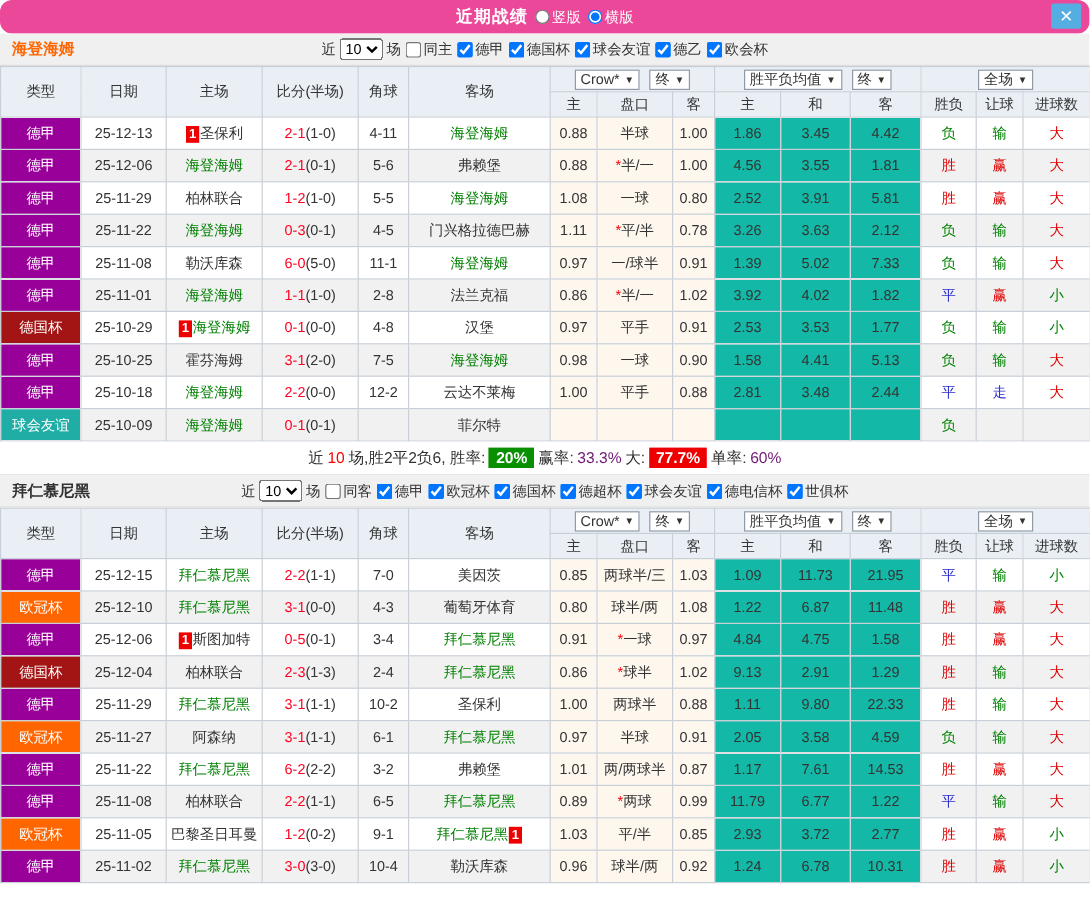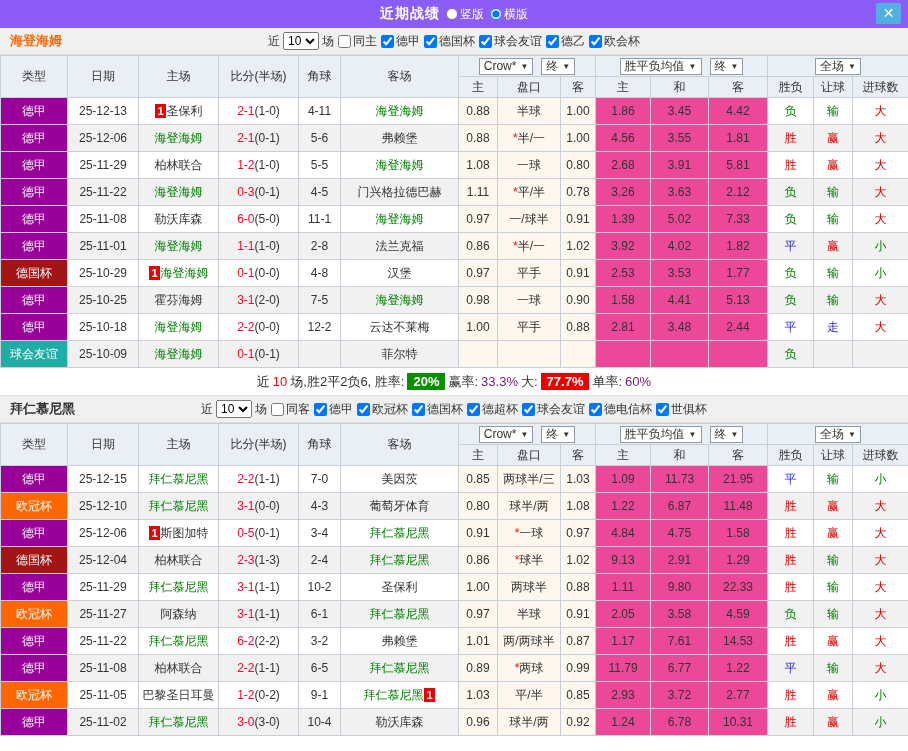--- a/index.html
+++ b/index.html
@@ -2,22 +2,22 @@
 <html><head>
 <meta charset="utf-8">
 <style>
   * { box-sizing: border-box; }
   html,body { margin:0; padding:0; }
   body {
     width:908px; height:751px; overflow:hidden; background:#fff;
     font-family:"Liberation Sans","DejaVu Sans",sans-serif; font-size:12px; color:#333;
   }
   
-  .topbar { height:28px; background:#8b5cf6; position:relative;
-    display:flex; justify-content:center; color:#fff; }
+  .topbar { height:28px; background:#ec4899; position:relative;
+    display:flex; justify-content:center; color:#fff;border-radius:10px; }
   .topbar-center { display:flex; align-items:center; gap:6px; }
   .topbar .title { font-weight:bold; font-size:14px; letter-spacing:1px; }
   .radio-opt { display:flex; align-items:center; gap:2px; font-size:12px; cursor:pointer; }
   .radio-opt input { margin:0; width:12px; height:12px; }
   .close-btn { position:absolute; right:7px; top:3px; width:25px; height:21px;
     background:#55ade2; color:#fff; font-weight:bold; font-size:14px; text-align:center;
     line-height:21px; border-radius:2px; cursor:pointer; }
   
   .section-bar { height:27px; background:#f0f0f0; border-bottom:1px solid #ddd;
     position:relative; display:flex; align-items:center; }
@@ -28,21 +28,21 @@
   .filters input { margin:0 1px; width:13px; height:13px; }
   
   table { border-collapse:collapse; table-layout:fixed; width:908px; font-size:12px; }
   th,td { border:1px solid #c9cfd6; text-align:center; padding:0 1px;
     overflow:hidden; white-space:nowrap; }
   thead th { background:#e9eff5; font-weight:normal; height:21px; color:#333; }
   tbody td { height:27px; }
   tbody tr:nth-child(odd) td { background:#fff; }
   tbody tr:nth-child(even) td { background:#f1f1f1; }
   tbody tr td.cream { background:#fdf7ee; }
-  tbody tr td.blu { background:#ec4899;margin-left:43px; }
+  tbody tr td.blu { background:#14b8a6;margin-left:43px; }
   .type-cell { color:#fff; }
   .hdr-flex { display:flex; justify-content:center; align-items:center; gap:8px; }
   .dd { display:inline-flex; align-items:center; background:#fff; border:1px solid #8f9aa6;
     padding:1px 4px; line-height:13px; font-size:12px; cursor:pointer; gap:4px; }
   .dd .caret { font-size:8px; color:#333; }
   .green-team { color:#008000; }
   .score-main { color:#ff0022; }
   .score-half { color:#333; }
   .star { color:#ff0000; }
   .rank-badge { background:#ee0000; color:#fff; font-size:11px; font-weight:bold;
@@ -220,21 +220,21 @@
       <tr>
         <td class="type-cell" style="background: rgb(153, 0, 153);">德甲</td>
         <td>25-11-29</td>
         <td><span>柏林联合</span></td>
         <td><span class="score-main">1-2</span><span class="score-half">(1-0)</span></td>
         <td>5-5</td>
         <td><span class="green-team">海登海姆</span></td>
         <td class="cream">1.08</td>
         <td class="cream">一球</td>
         <td class="cream">0.80</td>
-        <td class="blu">2.68</td>
+        <td class="blu">2.52</td>
         <td class="blu">3.91</td>
         <td class="blu">5.81</td>
         <td style="color: rgb(221, 0, 0);">胜</td>
         <td style="color: rgb(221, 0, 0);">赢</td>
         <td style="color: rgb(221, 0, 0);">大</td>
       </tr>
       <tr>
         <td class="type-cell" style="background: rgb(153, 0, 153);">德甲</td>
         <td>25-11-22</td>
         <td><span class="green-team">海登海姆</span></td>

